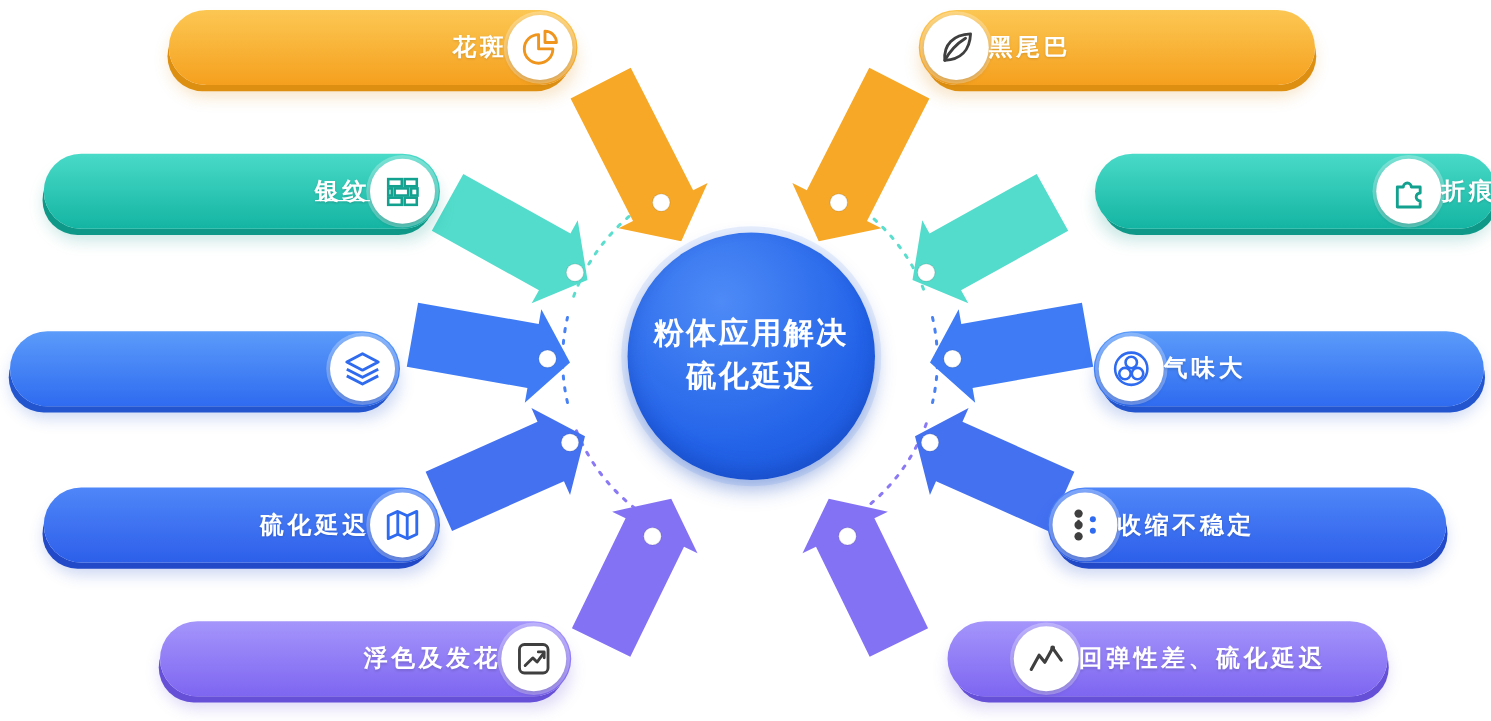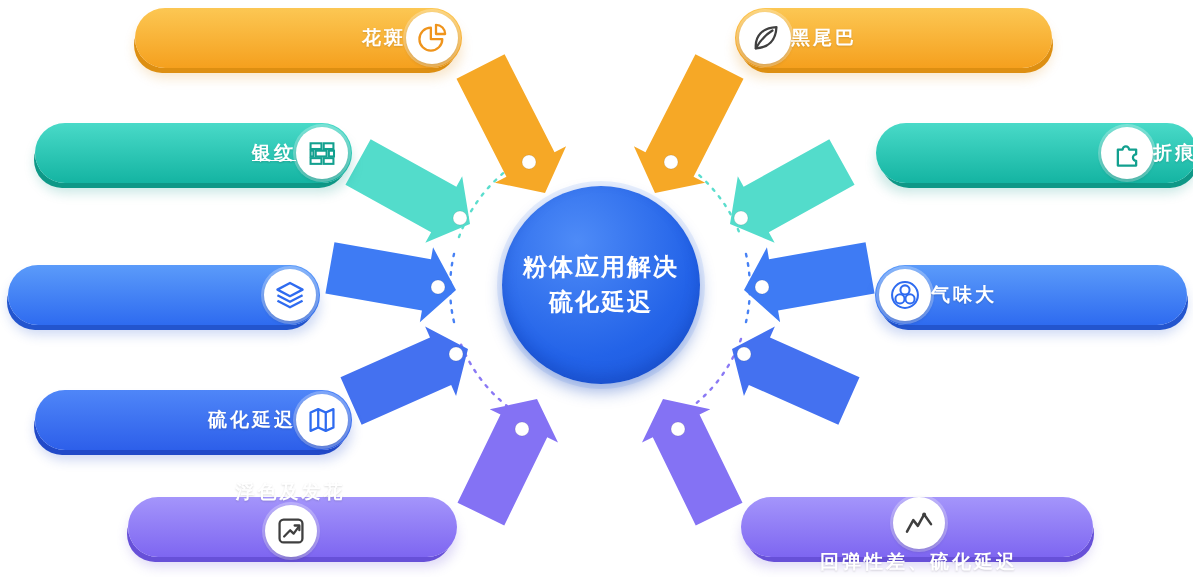--- a/index.html
+++ b/index.html
@@ -32,21 +32,21 @@
     text-shadow: 0 1px 2px rgba(0,0,0,.14);
     white-space: nowrap;
   }
   .side-left  { justify-content: flex-end; padding-right: 4px; --sx: -3px; }
   .side-right { justify-content: flex-start; padding-left: 4px; --sx: 3px; }
 
   .orange { background: linear-gradient(180deg, #fcc753, #f5a01e); box-shadow: var(--sx) 7px 0 -2px #dd8f12, 0 10px 12px rgba(221,143,18,.22); }
   .teal   { background: linear-gradient(180deg, #49dac8, #14b4a2); box-shadow: var(--sx) 7px 0 -2px #0e9887, 0 10px 12px rgba(14,152,135,.22); }
   .blue   { background: linear-gradient(180deg, #5b9bfa, #2e6bf0); box-shadow: var(--sx) 7px 0 -2px #2355ce, 0 10px 12px rgba(35,85,206,.22); }
   .blue2  { background: linear-gradient(180deg, #4f86f8, #2d5fea); box-shadow: var(--sx) 7px 0 -2px #2149c8, 0 10px 12px rgba(33,73,200,.22); }
-  .purple { background: linear-gradient(180deg, #a495fb, #7e66f1); box-shadow: var(--sx) 7px 0 -2px #6750d8, 0 10px 12px rgba(103,80,216,.22); flex-direction: column; }
+  .purple { background: linear-gradient(180deg, #a495fb, #7e66f1); box-shadow: var(--sx) 7px 0 -2px #6750d8, 0 10px 12px rgba(103,80,216,.22); }
 
   .icon-circle {
     width: 52px; height: 52px; flex: 0 0 52px;
     border-radius: 50%;
     background: #ffffff;
     display: flex; align-items: center; justify-content: center;
     box-shadow: 0 0 0 3px rgba(255,255,255,.28), 0 2px 4px rgba(0,0,0,.2);
   }
   .icon-circle svg { width: 32px; height: 32px; display: block; }
 
@@ -216,22 +216,35 @@
           <circle cx="14" cy="14" r="11.3"></circle>
           <circle cx="14" cy="9.6" r="4"></circle>
           <circle cx="9.6" cy="17.4" r="4"></circle>
           <circle cx="18.4" cy="17.4" r="4"></circle>
         </g>
       </svg>
     </span>
     <span class="pill-label">气味大</span>
   </div>
 
-
-  <div class="pill side-right purple" style="left:741px; top:497px; width:352px;">
+  <div class="pill side-right blue2" style="left:838px; top:390px; width:319px;">
+    <span class="icon-circle">
+      <svg viewBox="0 0 28 28">
+        <path d="M9.5 6 V22" stroke="#3f3f3f" stroke-width="1.6" stroke-dasharray="2.2 2.2" fill="none"></path>
+        <circle cx="9.5" cy="6" r="2.9" fill="#3f3f3f"></circle>
+        <circle cx="9.5" cy="14" r="2.9" fill="#3f3f3f"></circle>
+        <circle cx="9.5" cy="22" r="2.9" fill="#3f3f3f"></circle>
+        <circle cx="19.5" cy="10" r="2.1" fill="#2e6bf0"></circle>
+        <circle cx="19.5" cy="18" r="2.1" fill="#2e6bf0"></circle>
+      </svg>
+    </span>
+    <span class="pill-label">收缩不稳定</span>
+  </div>
+
+  <div class="pill side-right purple" style="left:758px; top:497px; width:352px;justify-content:center;">
     <span class="icon-circle">
       <svg viewBox="0 0 28 28">
         <path d="M3.5 21.5 L9 11.5 L13 16.5 L18.5 6.5 L24.5 15" fill="none" stroke="#3f3f3f" stroke-width="2.2" stroke-linecap="round" stroke-linejoin="round"></path>
         <circle cx="18.5" cy="6.5" r="1.7" fill="#3f3f3f"></circle>
       </svg>
     </span>
     <span class="pill-label">回弹性差、硫化延迟</span>
   </div>
 
   <div class="center-circle">

